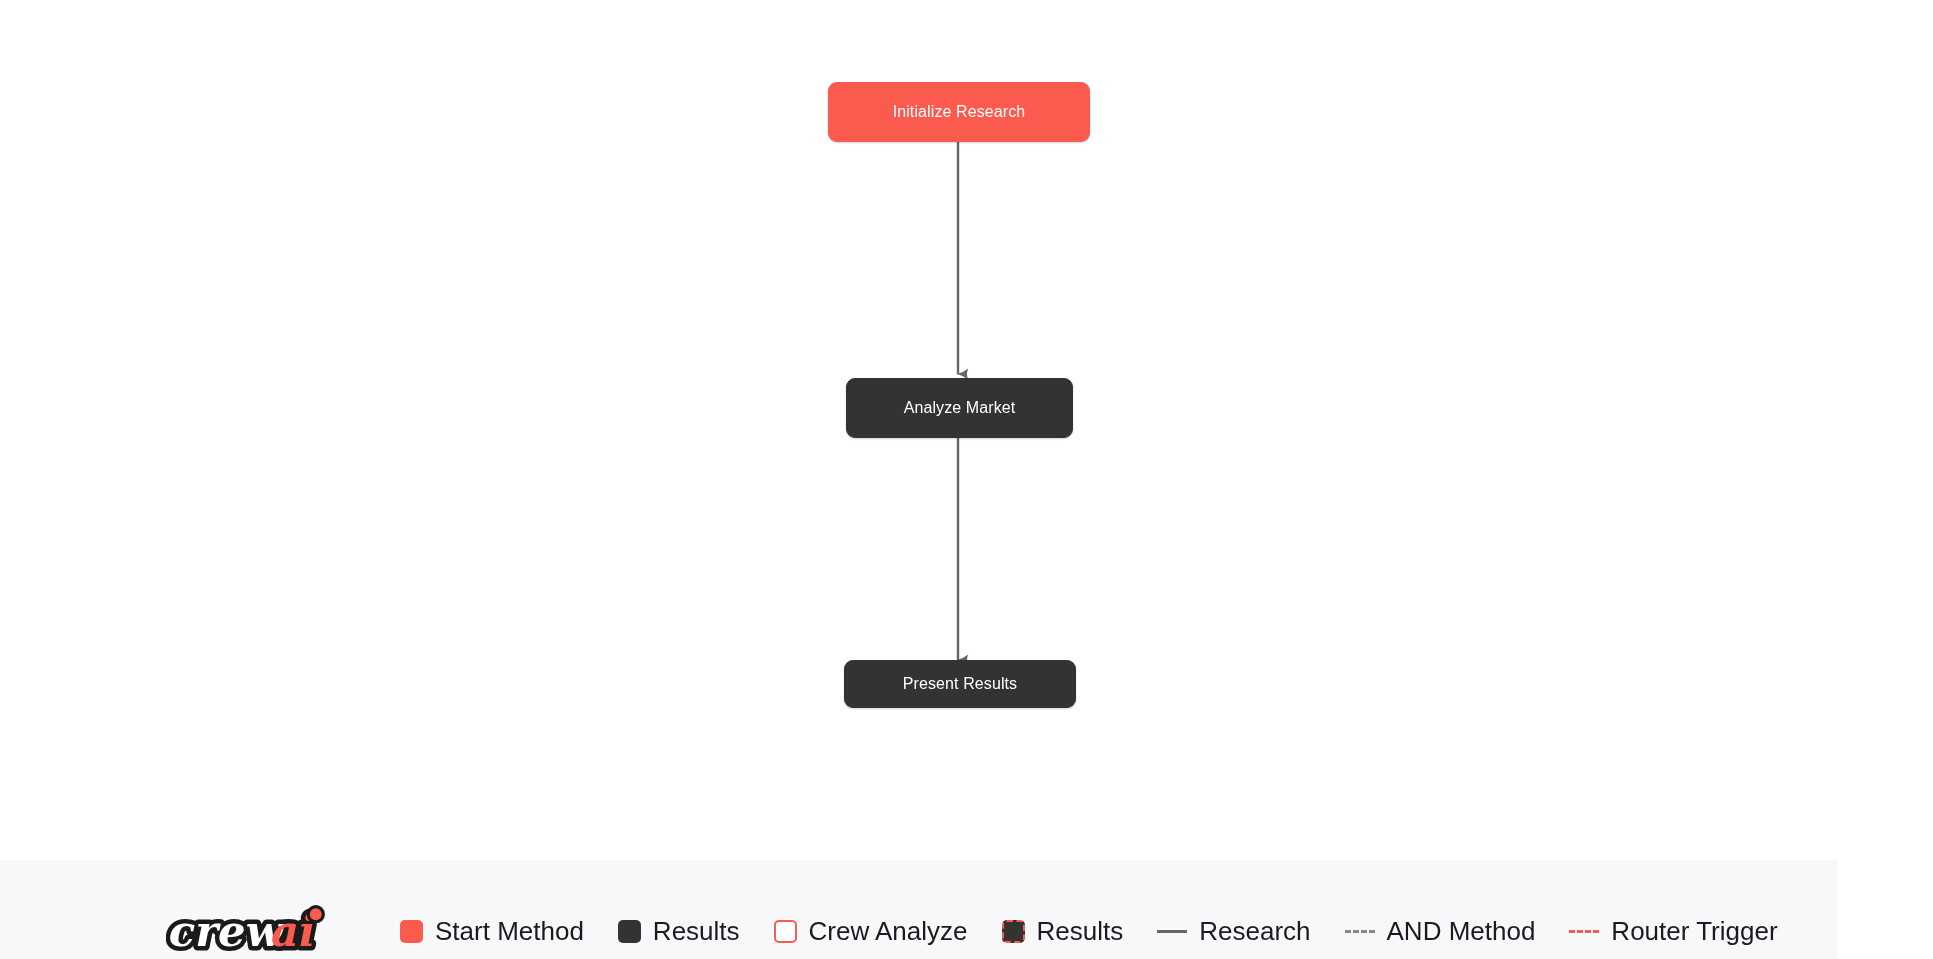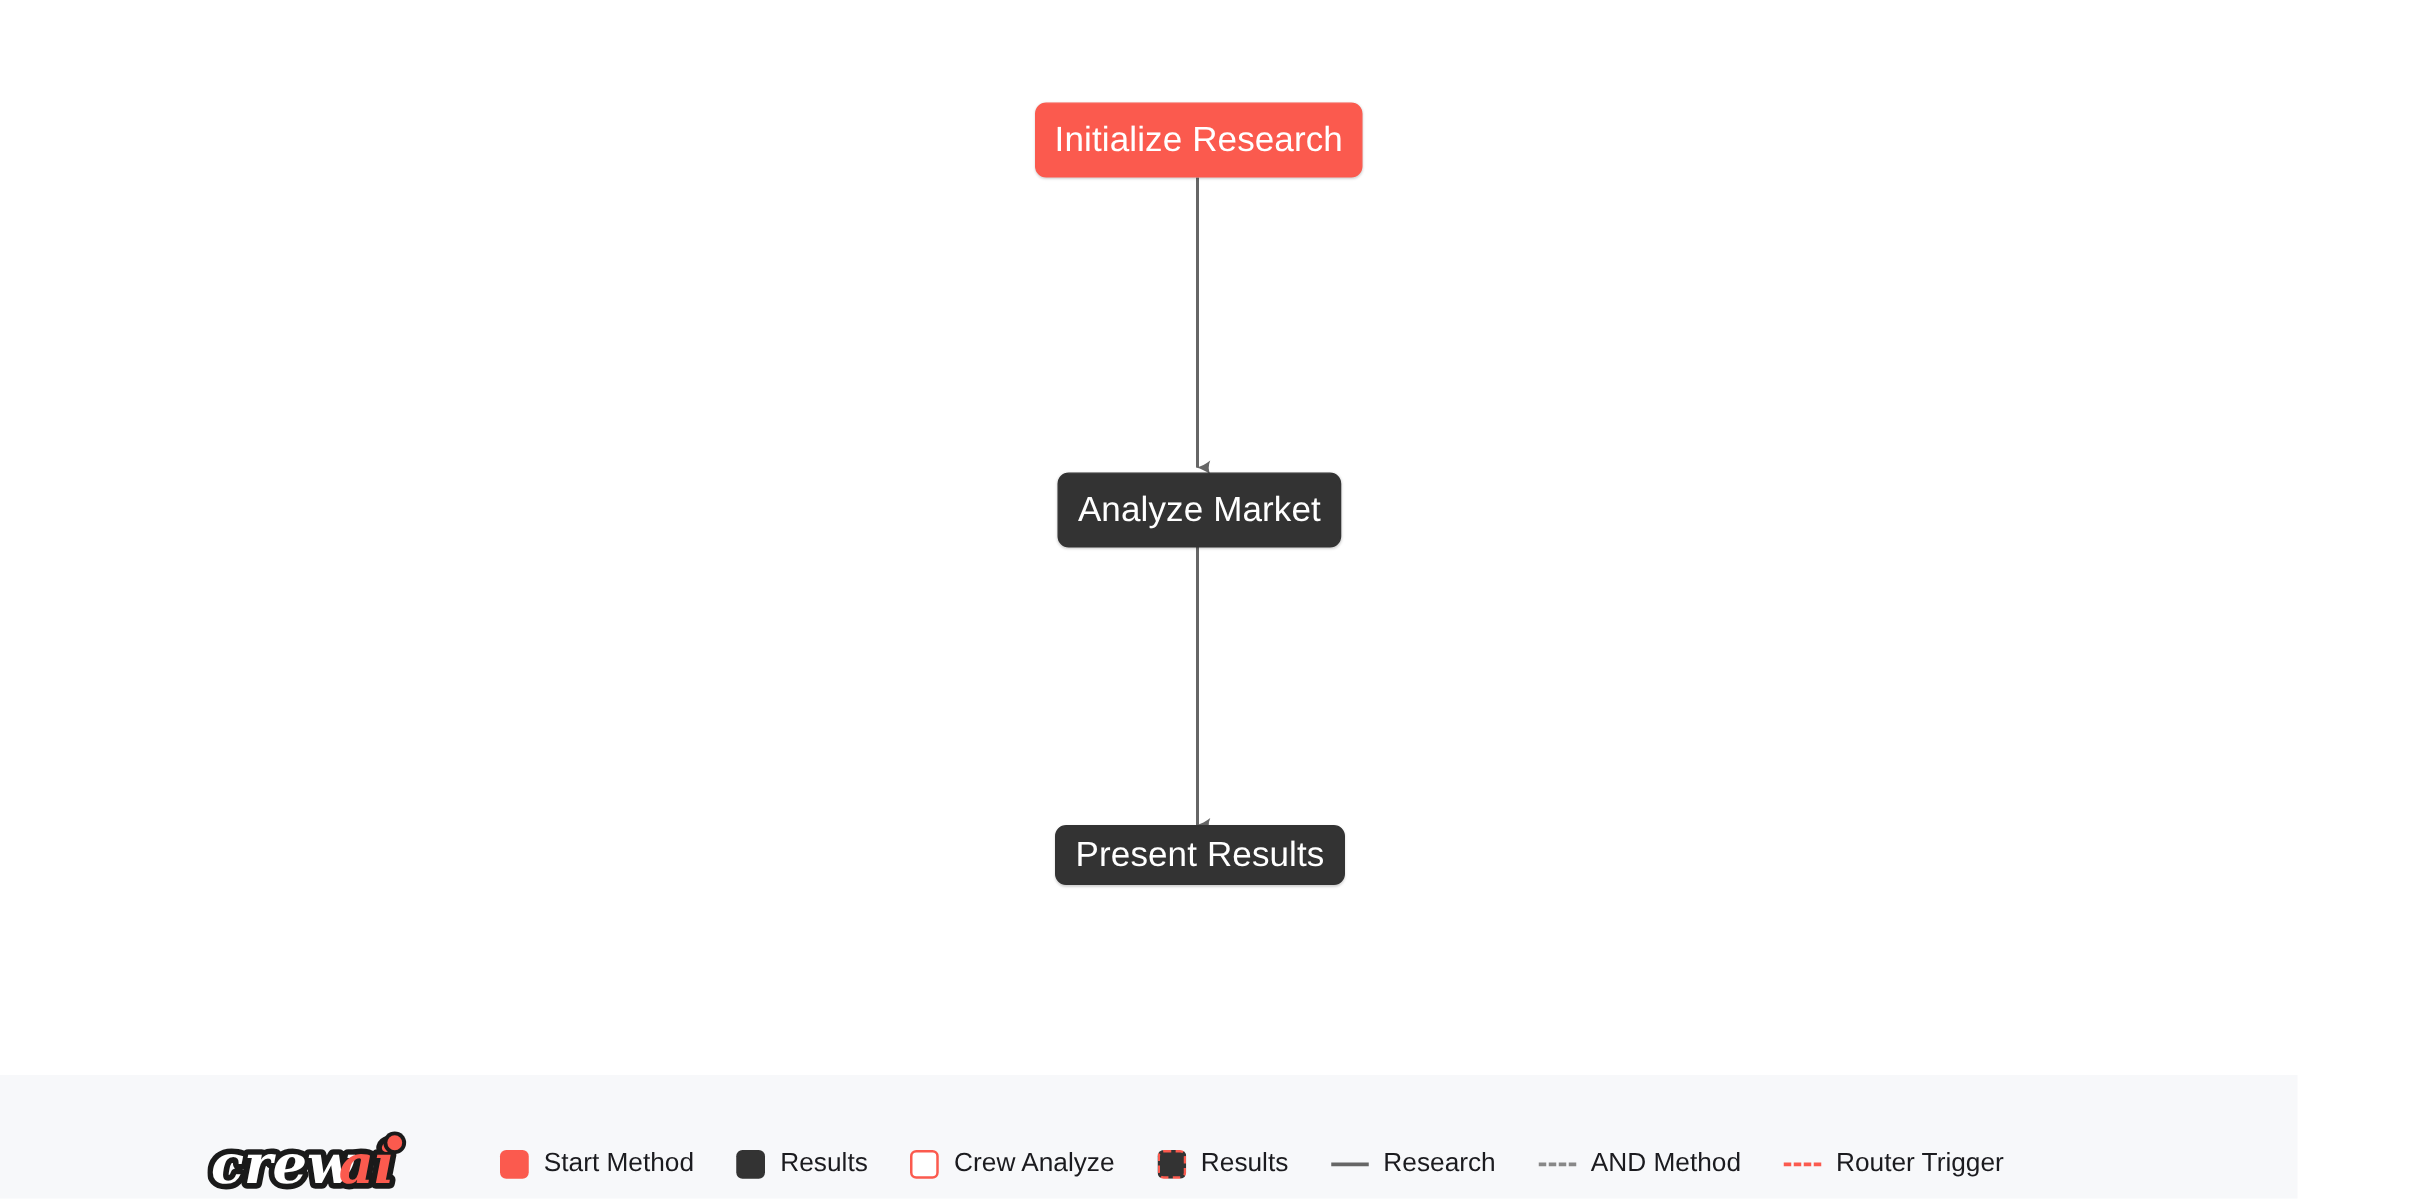--- a/index.html
+++ b/index.html
@@ -40,21 +40,21 @@
     height: 860px;
     pointer-events: none;
   }
 
   .flow-node {
     position: absolute;
     display: flex;
     align-items: center;
     justify-content: center;
     border-radius: 9px;
-    font-size: 28px;
+    font-size: 16px;
     line-height: 1;
     letter-spacing: .1px;
     white-space: nowrap;
     color: #ffffff;
     padding: 0 22px;
     box-shadow: 0 1px 2px rgba(0,0,0,.18);
     cursor: pointer;
   }
   .flow-node.start {
     background: #fb5a4e;
@@ -91,21 +91,21 @@
     height: 56px;
     margin-right: 18px;
     flex: 0 0 auto;
     display: block;
   }
 
   .legend-item {
     display: flex;
     align-items: center;
     gap: 12px;
-    font-size: 21px;
+    font-size: 26px;
     color: #1b1b1f;
     white-space: nowrap;
     cursor: default;
   }
 
   .legend-swatch {
     width: 23px;
     height: 23px;
     border-radius: 5px;
     flex: 0 0 auto;

